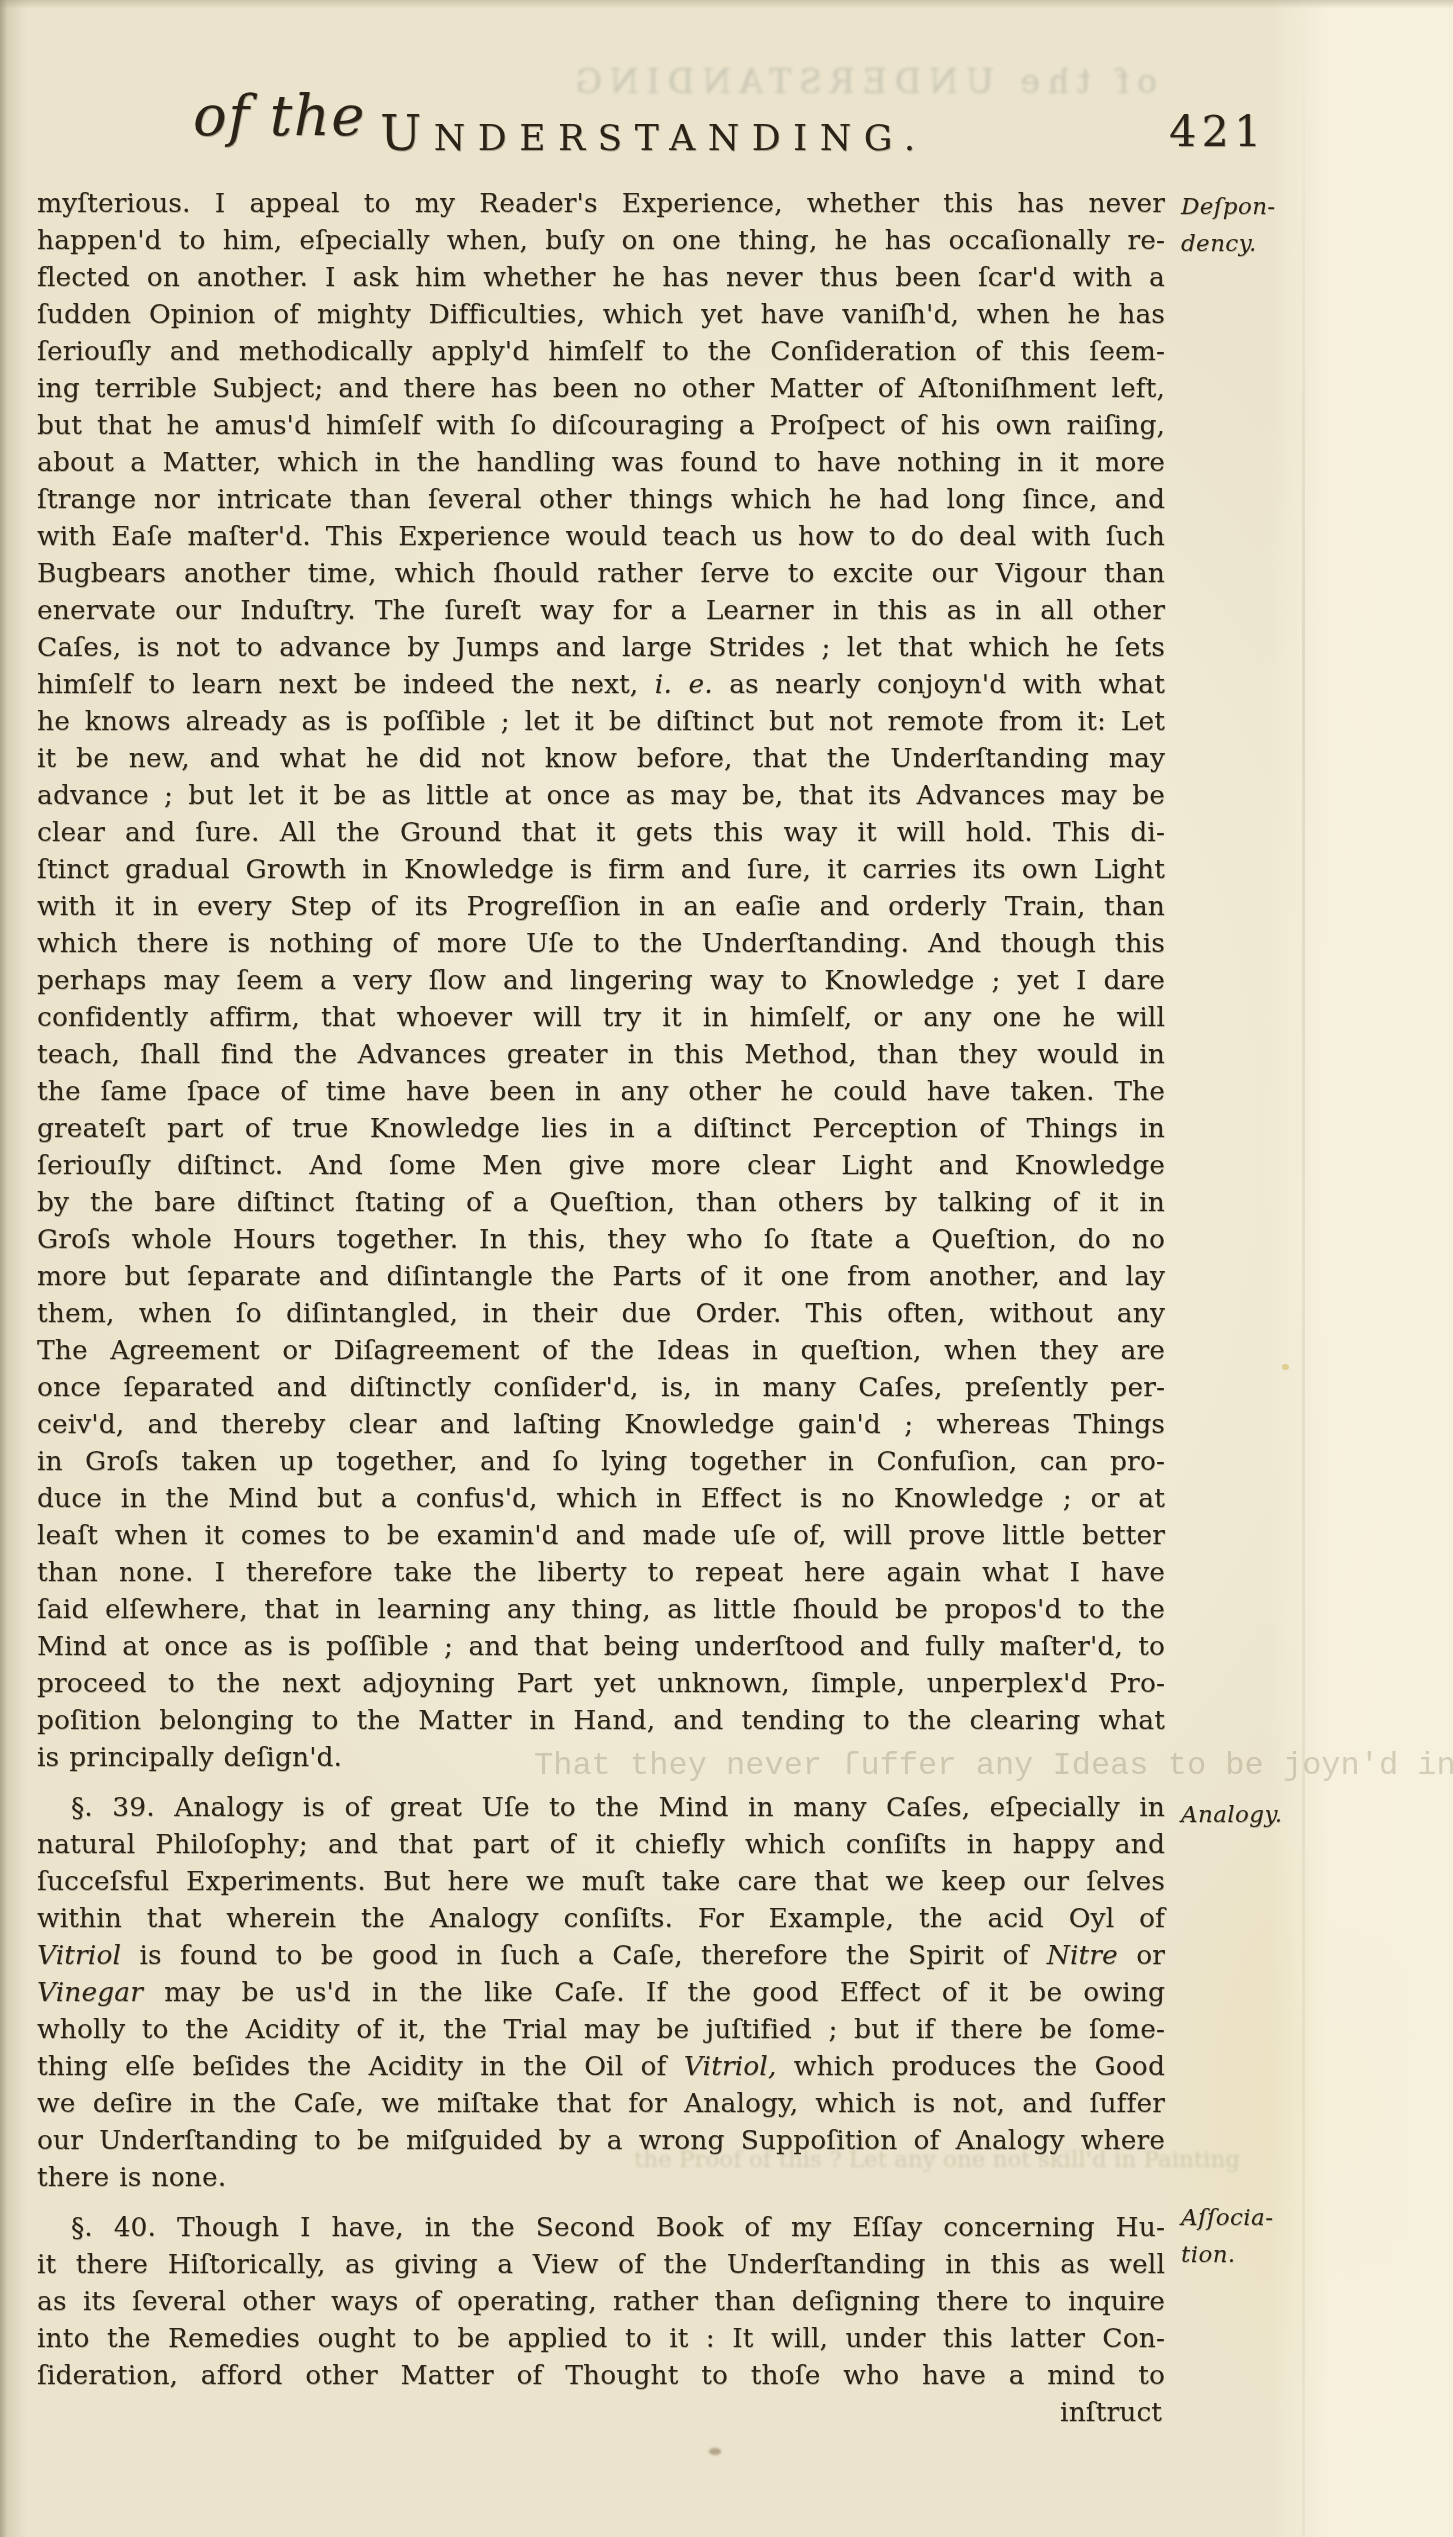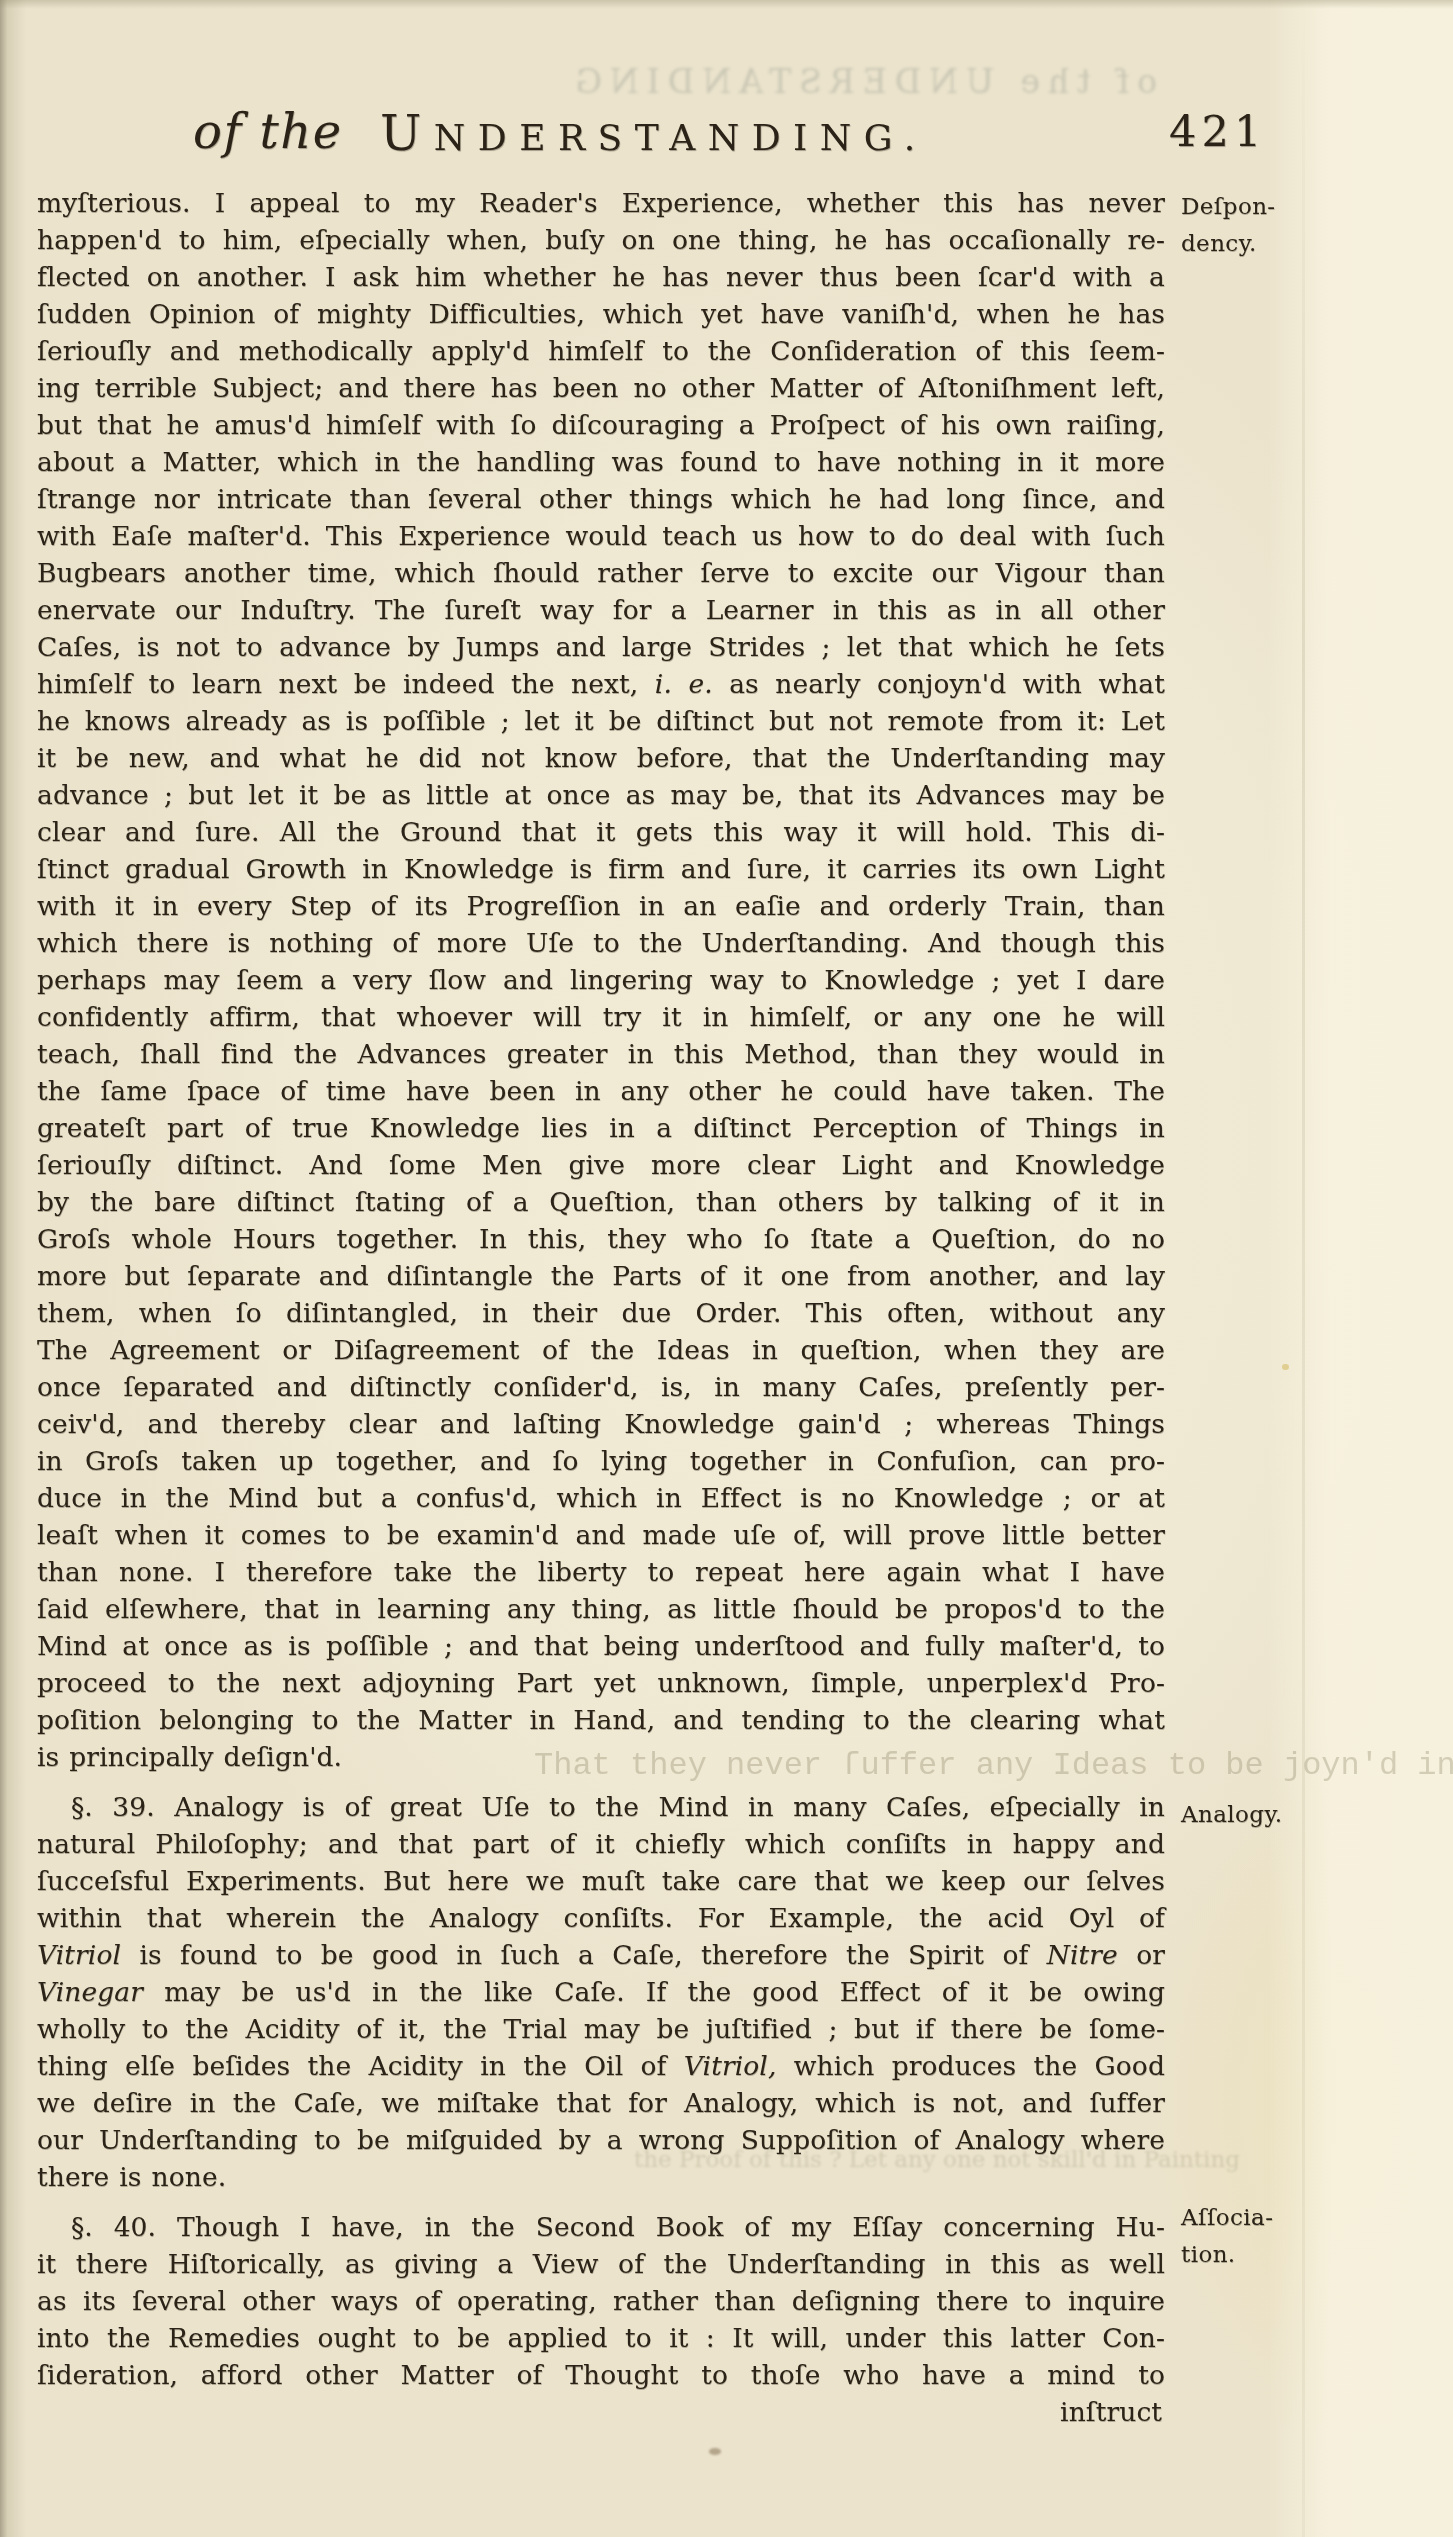--- a/index.html
+++ b/index.html
@@ -7,36 +7,36 @@
     position:relative;width:1453px;height:2538px;overflow:hidden;
     font-family:"DejaVu Serif","Liberation Serif",serif;
     color:#2b2317;
     background:
       linear-gradient(180deg, rgba(146,138,108,0.35) 0px, rgba(146,138,108,0) 8.8px),
       linear-gradient(90deg, rgba(118,110,86,0.55) 0px, rgba(168,160,130,0.30) 7.4px, rgba(236,229,207,0) 26.5px),
       linear-gradient(90deg, rgba(246,241,222,0) 1268px, rgba(248,243,224,0.85) 1330px, #f6f1dc 1453px),
       radial-gradient(ellipse 354px 531px at 1386px 2101px, rgba(238,220,150,0.30), rgba(238,220,150,0) 70%),
       radial-gradient(ellipse 722px 958px at 55% 45%, #f2ecd7 0%, #efe8d2 70%, #ebe3cc 100%);
   }
-  .hdr-of{position:absolute;left:193px;top:104px;font-style:italic;font-size:48px;line-height:55px;letter-spacing:1.5px;
+  .hdr-of{position:absolute;left:193px;top:88px;font-style:italic;font-size:56px;line-height:55px;letter-spacing:1.5px;
     text-shadow:0.7px 0.7px 0.7px rgba(40,30,18,0.35);}
   .hdr-title{position:absolute;left:380px;top:106px;font-size:36px;line-height:55px;letter-spacing:12.5px;
     text-shadow:0.7px 0.7px 0.7px rgba(40,30,18,0.35);}
   .hdr-title::first-letter{font-size:49px;}
   .hdr-num{position:absolute;left:1169px;top:104px;font-size:43px;line-height:55px;letter-spacing:5.2px;
     text-shadow:0.7px 0.7px 0.7px rgba(40,30,18,0.35);}
   .body{position:absolute;left:37px;top:184px;width:1128px;}
   .line{height:37px;font-size:26.5px;line-height:37px;text-align:justify;text-align-last:justify;
     letter-spacing:0.1px;word-spacing:1.5px;white-space:normal;
     text-shadow:0.4px 0.5px 0.6px rgba(40,30,18,0.30);}
   .line.end{text-align-last:left;}
   .line.cw{text-align-last:right;padding-right:2.9px;}
   .line.indent{text-indent:34px;margin-top:13px;}
   .it{font-style:italic;}
-  .note{position:absolute;left:1181px;width:162px;font-size:23px;line-height:37px;
+  .note{position:absolute;left:1181px;width:162px;font-style:italic;font-size:23px;line-height:37px;
     letter-spacing:0.4px;text-shadow:0.4px 0.5px 0.6px rgba(40,30,18,0.30);}
   .ghost{position:absolute;pointer-events:none;white-space:nowrap;}
   .ghost-top{left:317px;top:62px;width:840px;font-size:33px;letter-spacing:8px;
     color:rgba(148,155,142,0.38);transform:scaleX(-1);filter:blur(1.5px);}
   .ghost-mid{left:534px;top:1747px;font-size:32px;color:rgba(128,122,92,0.30);filter:blur(0.7px);font-family:Liberation Mono, monospace;}
   .ghost-low{left:634px;top:2146px;font-size:23px;color:rgba(128,122,92,0.22);filter:blur(1px);}
   .speck{position:absolute;border-radius:50%;}
   .speck-1{left:709px;top:2448px;width:11.8px;height:6.6px;background:rgba(110,90,60,0.45);filter:blur(1.1px);}
   .speck-2{left:1282px;top:1364px;width:6.6px;height:5.9px;background:rgba(205,172,62,0.45);filter:blur(0.7px);}
   .page-edge{position:absolute;left:1302px;top:0;width:2.9px;height:100%;

